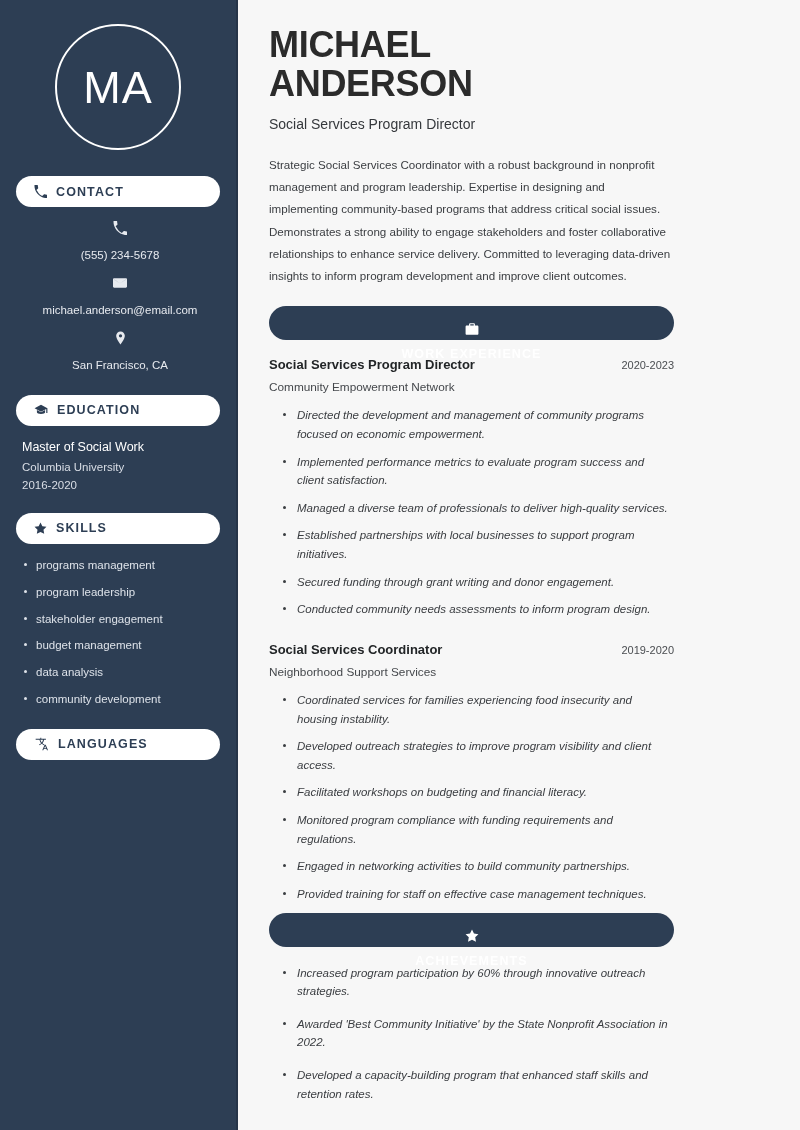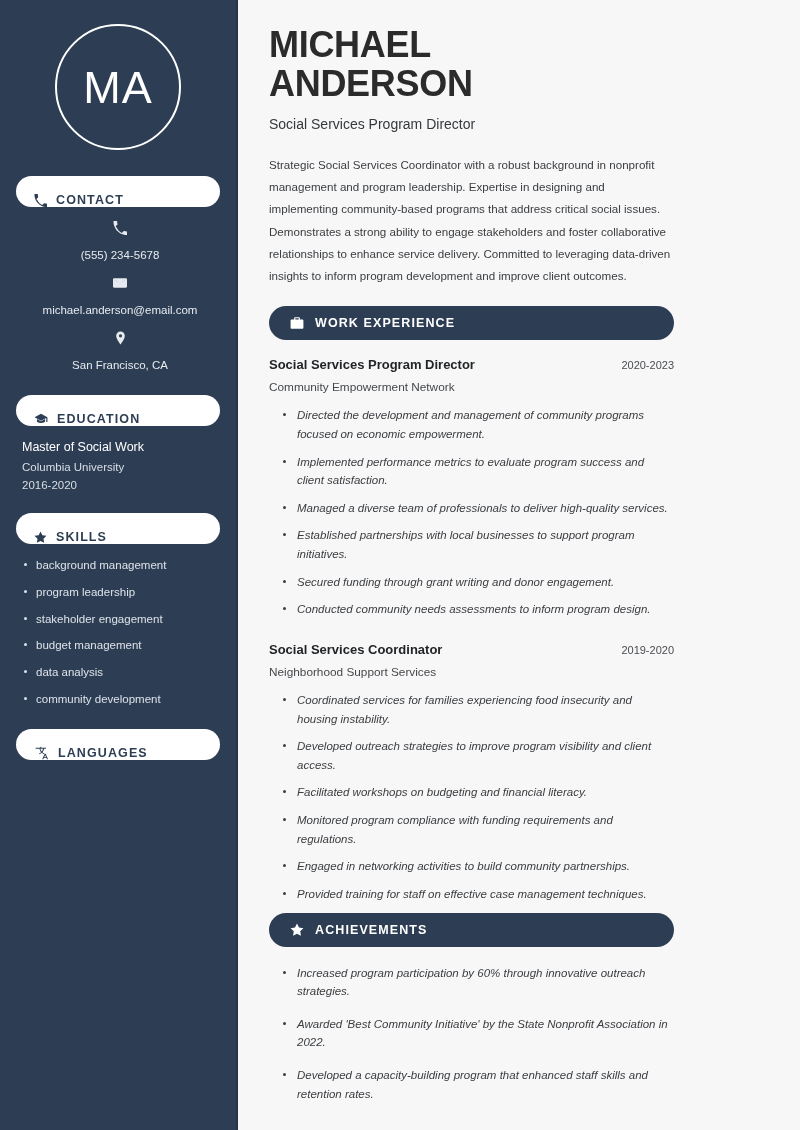--- a/index.html
+++ b/index.html
@@ -50,21 +50,21 @@
     color: #ffffff;
     font-size: 45px;
     font-weight: 400;
     letter-spacing: 1px;
     line-height: 1;
   }
 
   
   .pill {
     display: flex;
-    align-items: flex-end;
+    align-items: center;
     gap: 9px;
     background: #ffffff;
     color: #2d3e54;
     border-radius: 999px;
     height: 31px;
     padding: 0 18px;
     margin: 0 0 14px 0;
   }
   .pill .pill-label {
     font-size: 12.5px;
@@ -157,20 +157,21 @@
   .band {
     display: flex;
     align-items: center;
     gap: 11px;
     background: #2d3e54;
     color: #ffffff;
     border-radius: 999px;
     height: 34px;
     padding: 16px 21px;
     margin-bottom: 17px;
+    flex-direction: column;
   }
   .band .band-label {
     font-size: 12.5px;
     font-weight: 700;
     letter-spacing: 1.1px;
   }
   .band svg { display: block; }
 
   .job { margin-bottom: 8px; }
   .job-head {
@@ -293,21 +294,21 @@
     <section class="side-block">
       <div class="pill">
         <span>
           <svg width="13" height="13" viewBox="0 0 24 24" fill="#2d3e54">
             <path d="M12 .9l3.4 6.9 7.6 1.1-5.5 5.4 1.3 7.6-6.8-3.6-6.8 3.6 1.3-7.6L1 8.9l7.6-1.1z"></path>
           </svg>
         </span>
         <span class="pill-label">SKILLS</span>
       </div>
       <ul class="side-list">
-        <li>background management</li>
+        <li>programs management</li>
         <li>program leadership</li>
         <li>stakeholder engagement</li>
         <li>budget management</li>
         <li>data analysis</li>
         <li>community development</li>
       </ul>
     </section>
 
     <section class="side-block">
       <div class="pill">

